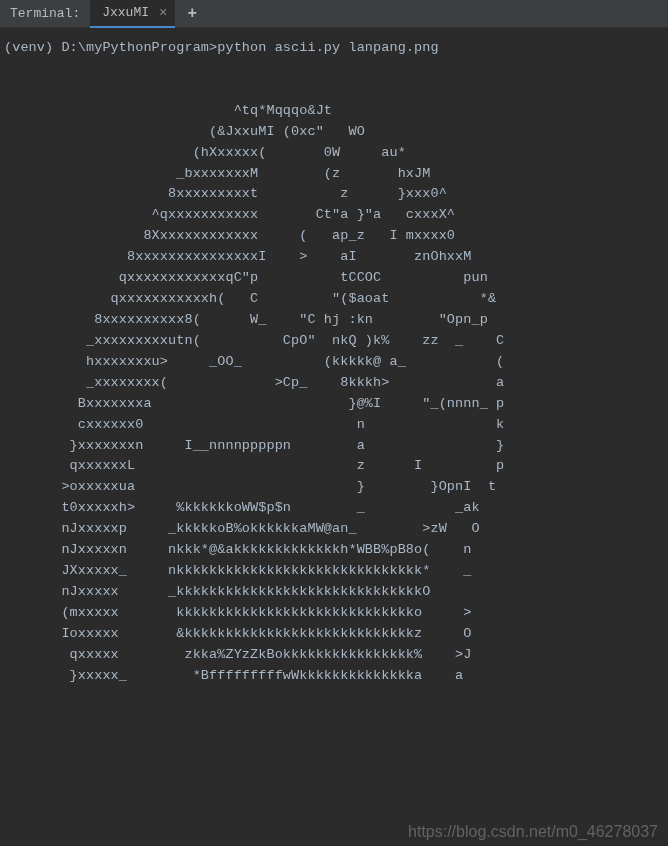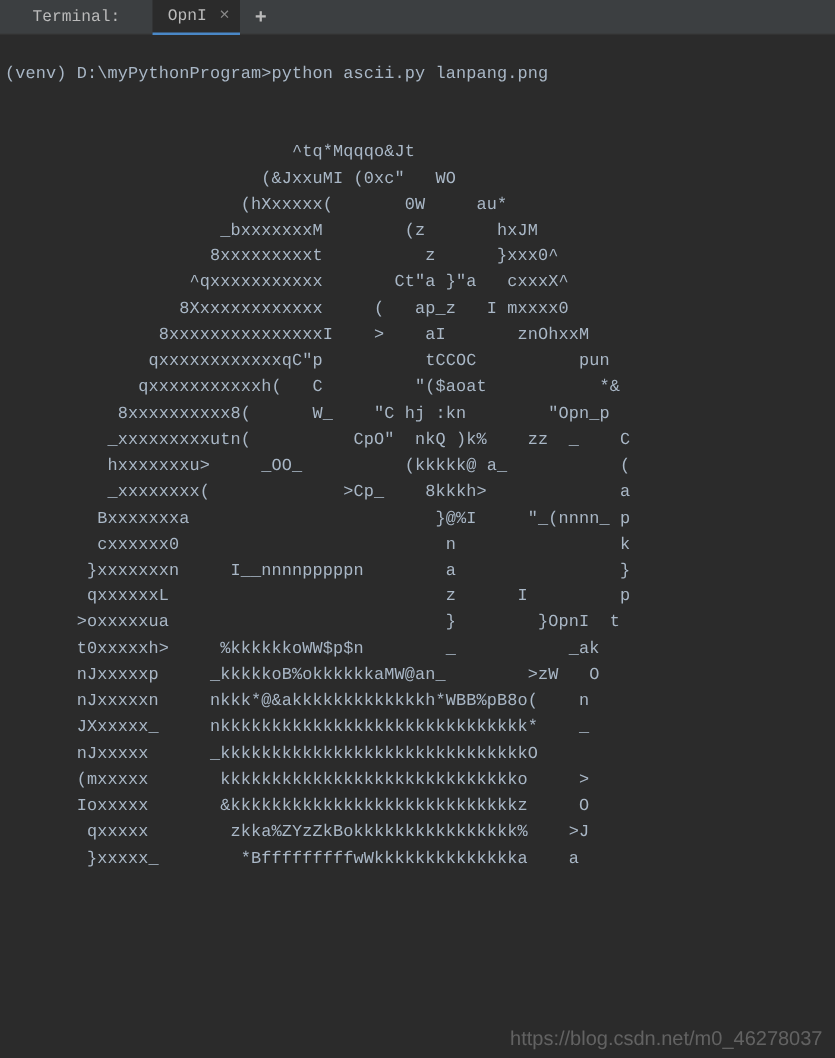--- a/index.html
+++ b/index.html
@@ -17,21 +17,21 @@
     }
     .tab-bar {
       height: 28px;
       background: #3c3f41;
       display: flex;
       align-items: center;
       border-bottom: 1px solid #323232;
     }
     .terminal-label {
       color: #bbbbbb;
-      padding: 0 26px;
+      padding: 0 10px;
       font-size: 13px;
     }
     .tab {
       height: 28px;
       display: flex;
       align-items: center;
       padding: 0 8px 0 12px;
       color: #bbbbbb;
       cursor: pointer;
       border-bottom: 2px solid #4a88c7;
@@ -44,21 +44,21 @@
       font-size: 14px;
     }
     .tab-add {
       margin-left: 12px;
       color: #bbb;
       cursor: pointer;
       font-size: 16px;
       font-weight: bold;
     }
     .terminal-content {
-      padding: 22px 4px;
+      padding: 10px 4px;
       color: #a9b7c6;
       font-size: 13.5px;
       line-height: 1.55;
       white-space: pre;
       font-family: 'Consolas', 'Courier New', monospace;
       letter-spacing: 0.1px;
     }
     .watermark {
       position: absolute;
       bottom: 5px;
@@ -67,21 +67,21 @@
       font-size: 16px;
       font-family: sans-serif;
     }
   </style>
 </head>
 <body>
 
 <div class="tab-bar">
   <span class="terminal-label">Terminal:</span>
   <div class="tab">
-    <span>OpnI</span>
+    <span>JxxuMI</span>
     <span class="tab-close">×</span>
   </div>
   <span class="tab-add">+</span>
 </div>
 
 <div class="terminal-content"><span>(venv) D:\myPythonProgram&gt;python ascii.py lanpang.png</span><span>
 
 
                             ^tq*Mqqqo&amp;Jt
                          (&amp;JxxuMI (0xc"   WO

